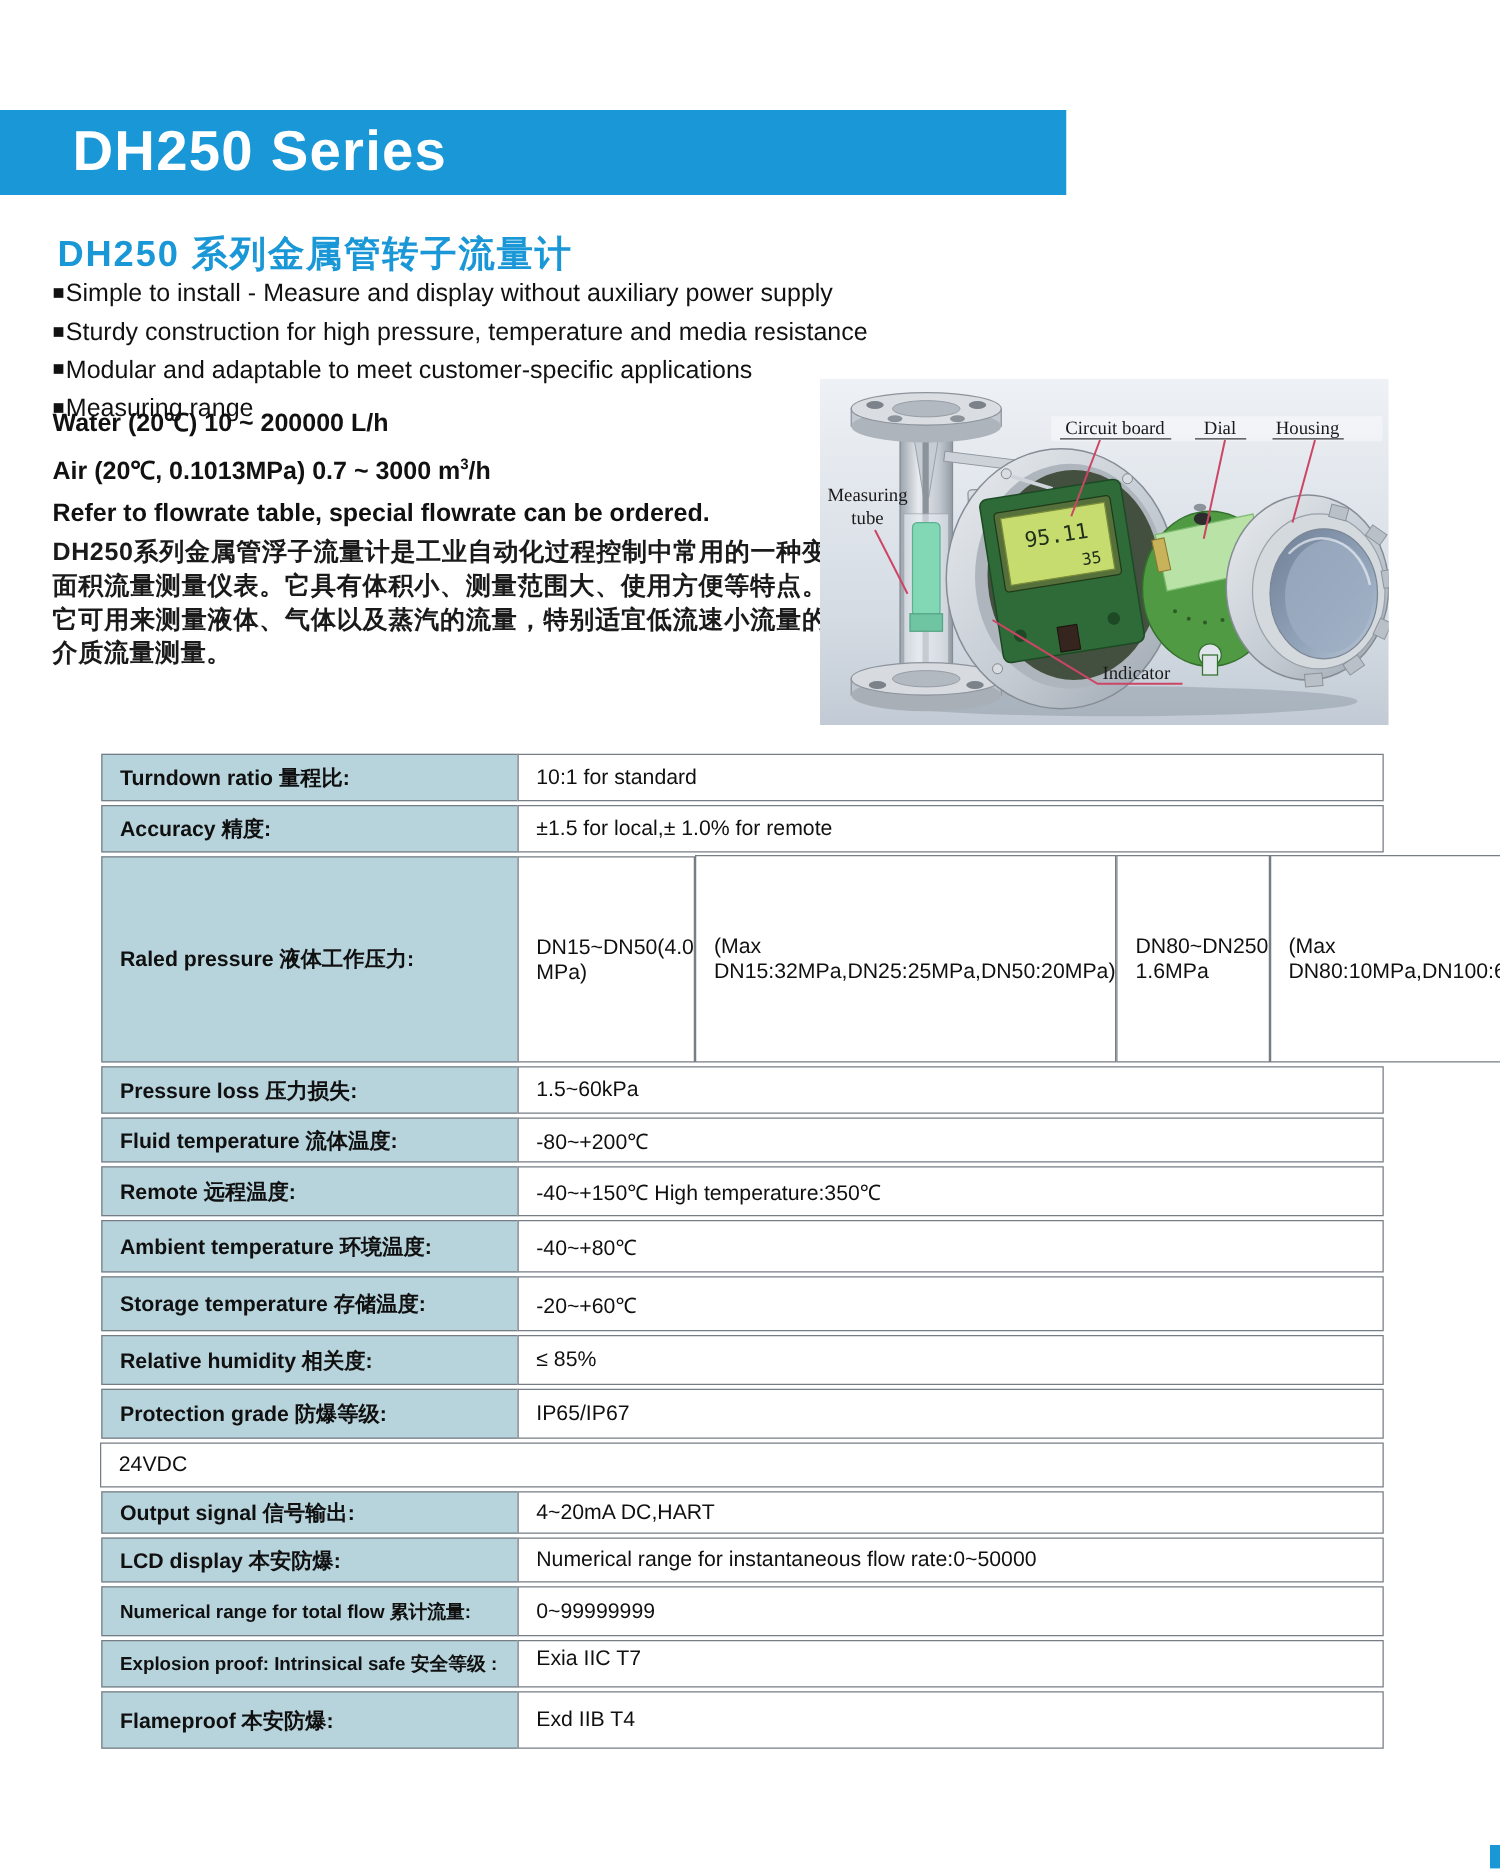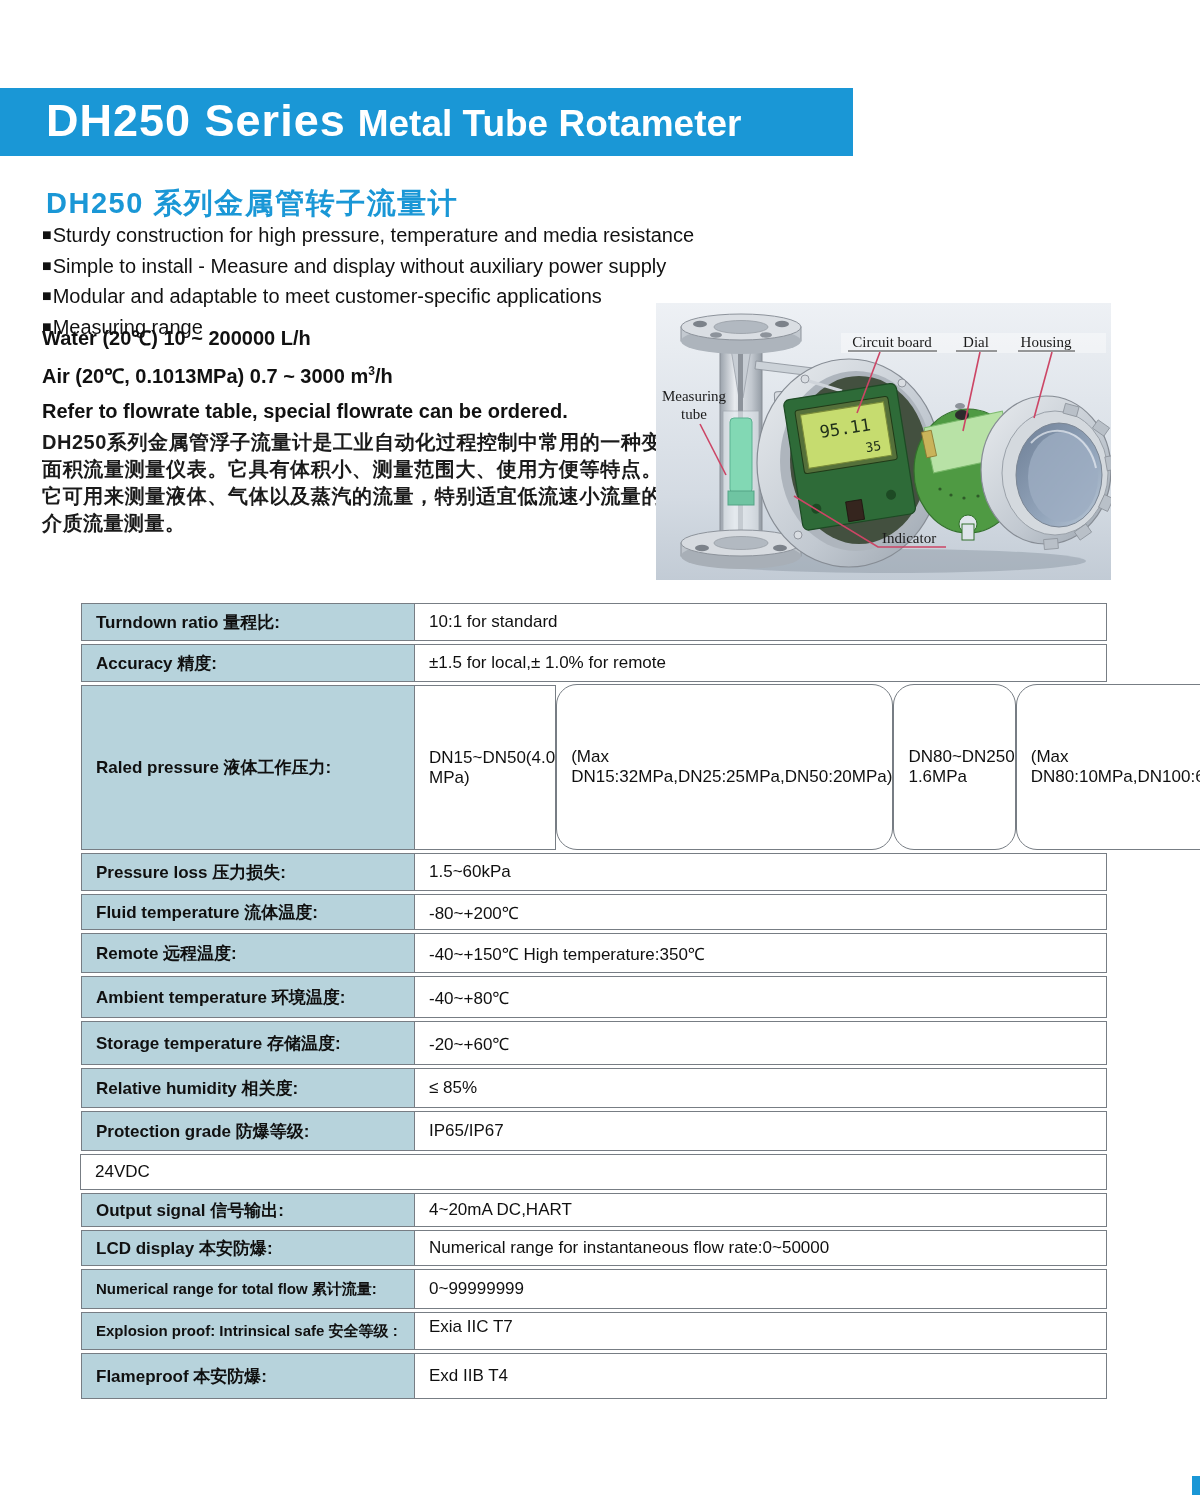--- a/index.html
+++ b/index.html
@@ -1,21 +1,21 @@
 <!DOCTYPE html>
 <html><head>
 <meta charset="utf-8">
 <style>
   html,body{margin:0;padding:0;background:#ffffff;}
   .page{position:relative;width:1200px;height:1495px;background:#ffffff;overflow:hidden;
         font-family:"Liberation Sans",sans-serif;color:#111;}
 
   
   .title-bar{position:absolute;left:0;top:88px;width:853px;height:68px;background:#1a97d6;
-             display:flex;align-items:baseline;padding-left:46px;box-sizing:border-box;}
+             display:flex;align-items:baseline;padding-left:46px;box-sizing:border-box;flex-direction:column;}
   .title-main{color:#fff;font-weight:bold;font-size:45px;letter-spacing:1px;line-height:66px;}
   .title-sub{color:#fff;font-weight:bold;font-size:37px;margin-left:12px;}
   .subtitle{position:absolute;left:46px;top:184px;margin:0;color:#1a97d6;
             font-size:29px;font-weight:bold;letter-spacing:1.5px;}
 
   
   .features{position:absolute;left:42px;top:221px;margin:0;padding:0;list-style:none;
             font-size:20px;line-height:28.5px;color:#111;}
   .features .sq{font-size:16px;margin-right:1px;position:relative;top:-2px;}
 
@@ -38,42 +38,42 @@
   .spec-table{position:absolute;left:81px;top:603px;width:1026px;}
   .trow{display:flex;margin-bottom:3px;}
   .tlabel{flex:0 0 334px;width:334px;background:#b7d3dc;border:1px solid #777d84;
           display:flex;align-items:center;padding-left:14px;box-sizing:border-box;
           font-weight:bold;font-size:17px;color:#101010;}
   .tvalue{flex:1;background:#fff;border:1px solid #777d84;margin-left:-1px;
           display:flex;align-items:center;padding-left:14px;box-sizing:border-box;
           font-size:17px;color:#101010;}
   .tgroup{flex:1;display:flex;margin-left:-1px;}
   .tgroup .tvalue{margin-left:0;flex:0 0 42px;box-sizing:border-box;}
-  .tgroup .tvalue + .tvalue{margin-top:-1px;border-radius:21px;}
+  .tgroup .tvalue + .tvalue{margin-top:-1px;}
   .small-label .tlabel{font-size:15px;}
   .vtop{align-items:flex-start;padding-top:4px;}
 
   
   .corner{position:absolute;left:1192px;top:1476px;width:8px;height:19px;background:#1a97d6;}
 </style>
 </head>
 <body>
 
 <div class="page">
 
   <header class="title-bar">
     <span class="title-main">DH250 Series</span>
     <span class="title-sub">Metal Tube Rotameter</span>
   </header>
 
   <h2 class="subtitle">DH250 系列金属管转子流量计</h2>
 
   <ul class="features">
+    <li><span class="sq">■</span><span>Simple to install - Measure and display without auxiliary power supply</span></li>
     <li><span class="sq">■</span><span>Sturdy construction for high pressure, temperature and media resistance</span></li>
-    <li><span class="sq">■</span><span>Simple to install - Measure and display without auxiliary power supply</span></li>
     <li><span class="sq">■</span><span>Modular and adaptable to meet customer-specific applications</span></li>
     <li><span class="sq">■</span><span>Measuring range</span></li>
   </ul>
 
   <div class="ranges">
     <p>Water (20℃) 10 ~ 200000 L/h</p>
     <p><span>Air (20℃, 0.1013MPa) 0.7 ~ 3000 m</span><sup>3</sup><span>/h</span></p>
     <p>Refer to flowrate table, special flowrate can be ordered.</p>
   </div>
 

